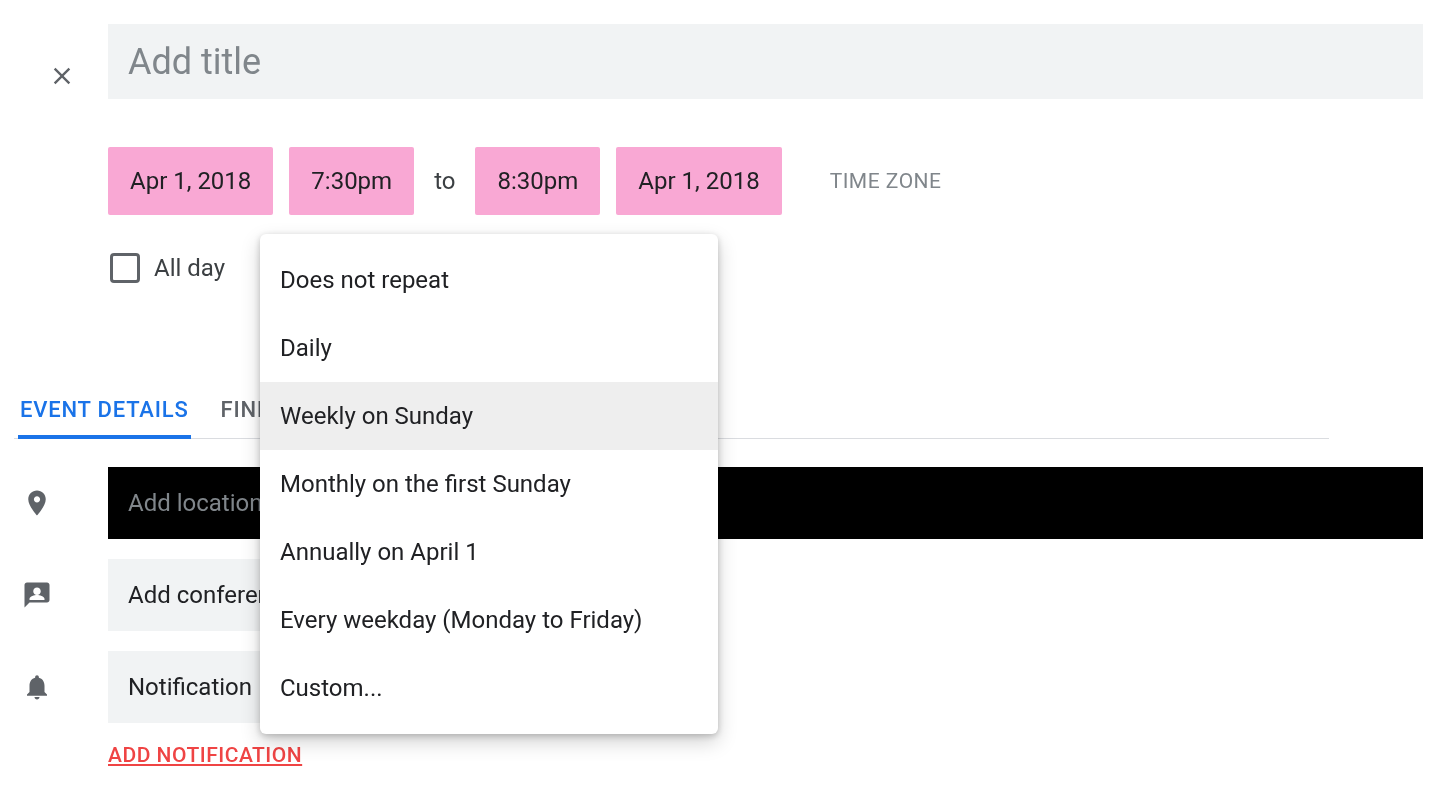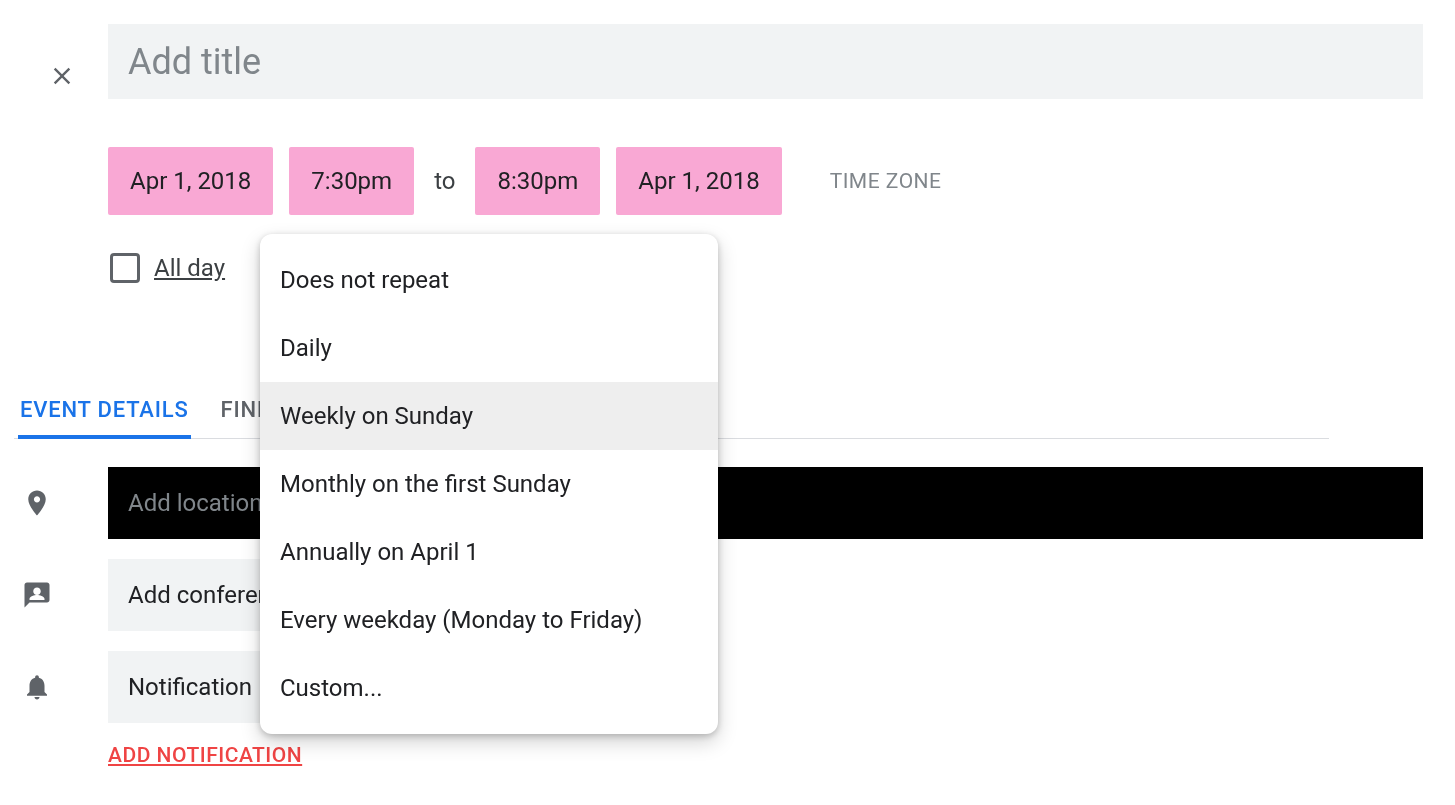--- a/index.html
+++ b/index.html
@@ -99,21 +99,20 @@
   }
   .checkbox-box {
     width: 30px;
     height: 30px;
     border: 3px solid #5f6368;
     border-radius: 4px;
   }
   .allday-label {
     font-size: 24px;
     color: #3c4043;
-    text-decoration: underline;
   }
   .tabs-row {
     display: flex;
     align-items: flex-end;
     margin-top: 98px;
     border-bottom: 1px solid #dadce0;
     position: relative;
     width: 100%;
     margin-left: -94px;
     padding-left: 0;
@@ -199,21 +198,21 @@
     text-decoration: underline;
   }
   
   .dropdown {
     position: absolute;
     left: 260px;
     top: 234px;
     width: 458px;
     background: #fff;
     box-shadow: 0 2px 6px rgba(0,0,0,0.2), 0 8px 20px rgba(0,0,0,0.18);
-    border-radius: 12px;
+    border-radius: 6px;
     padding: 12px 0;
     z-index: 100;
   }
   .dropdown-item {
     padding: 20px 20px;
     font-size: 24px;
     color: #202124;
     cursor: pointer;
   }
   .dropdown-item.highlight {

